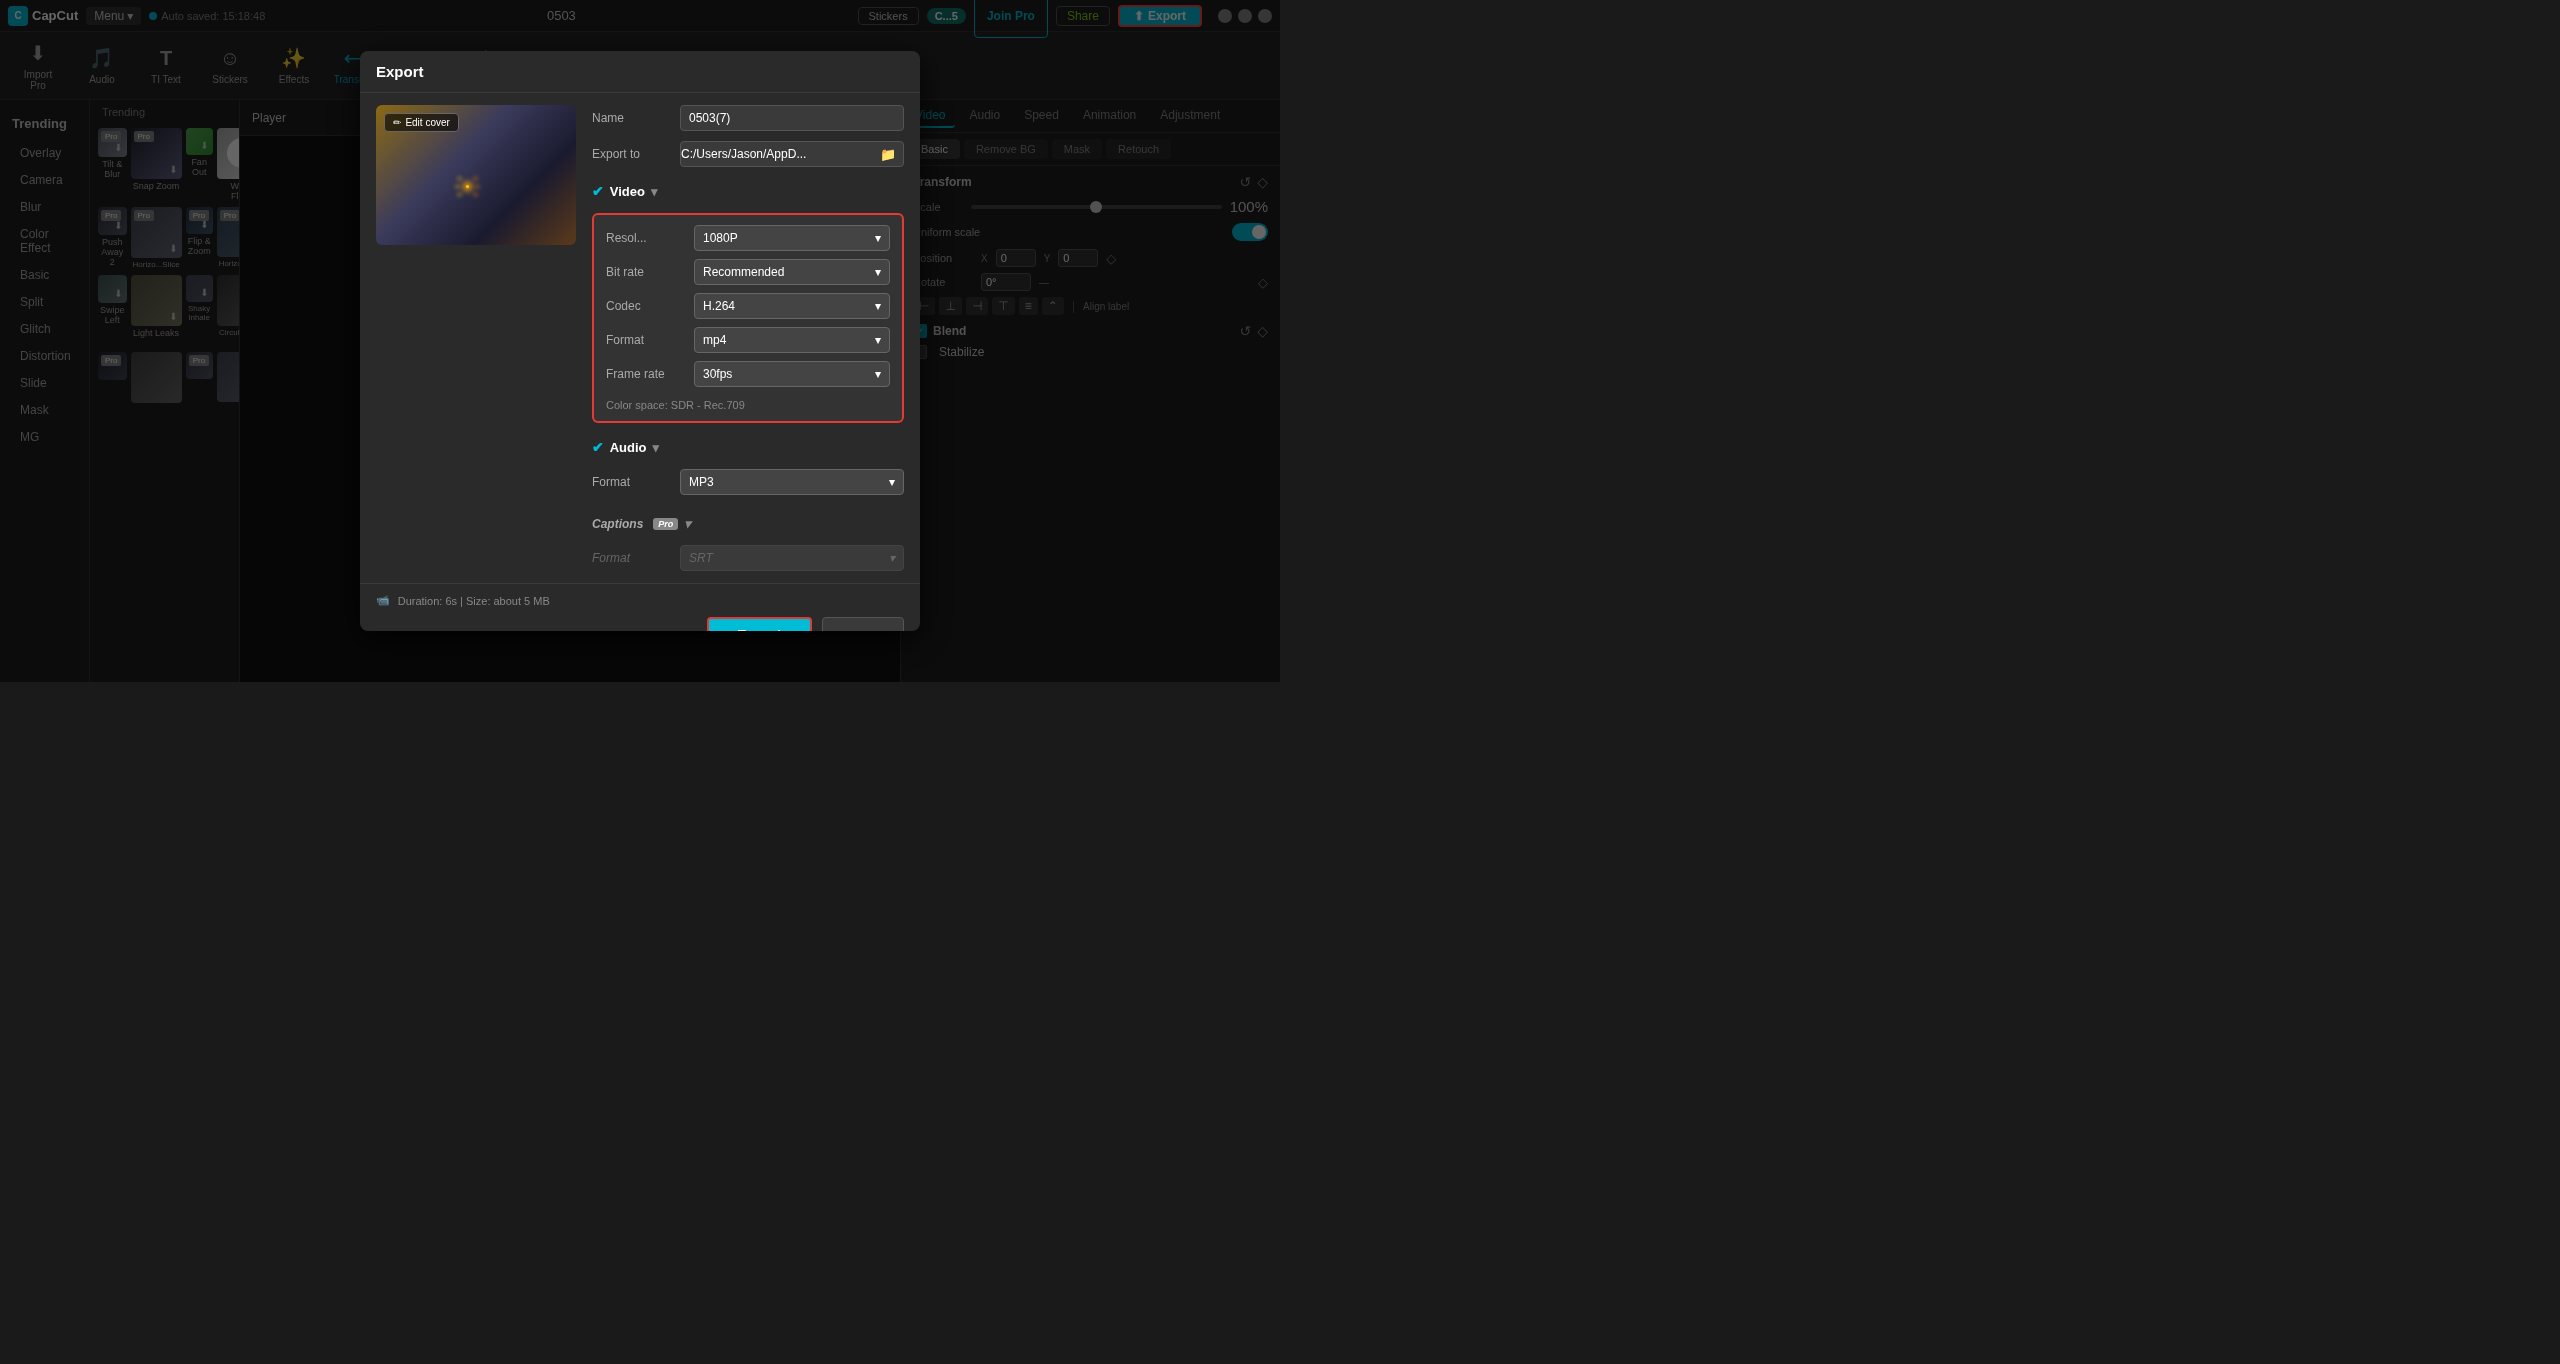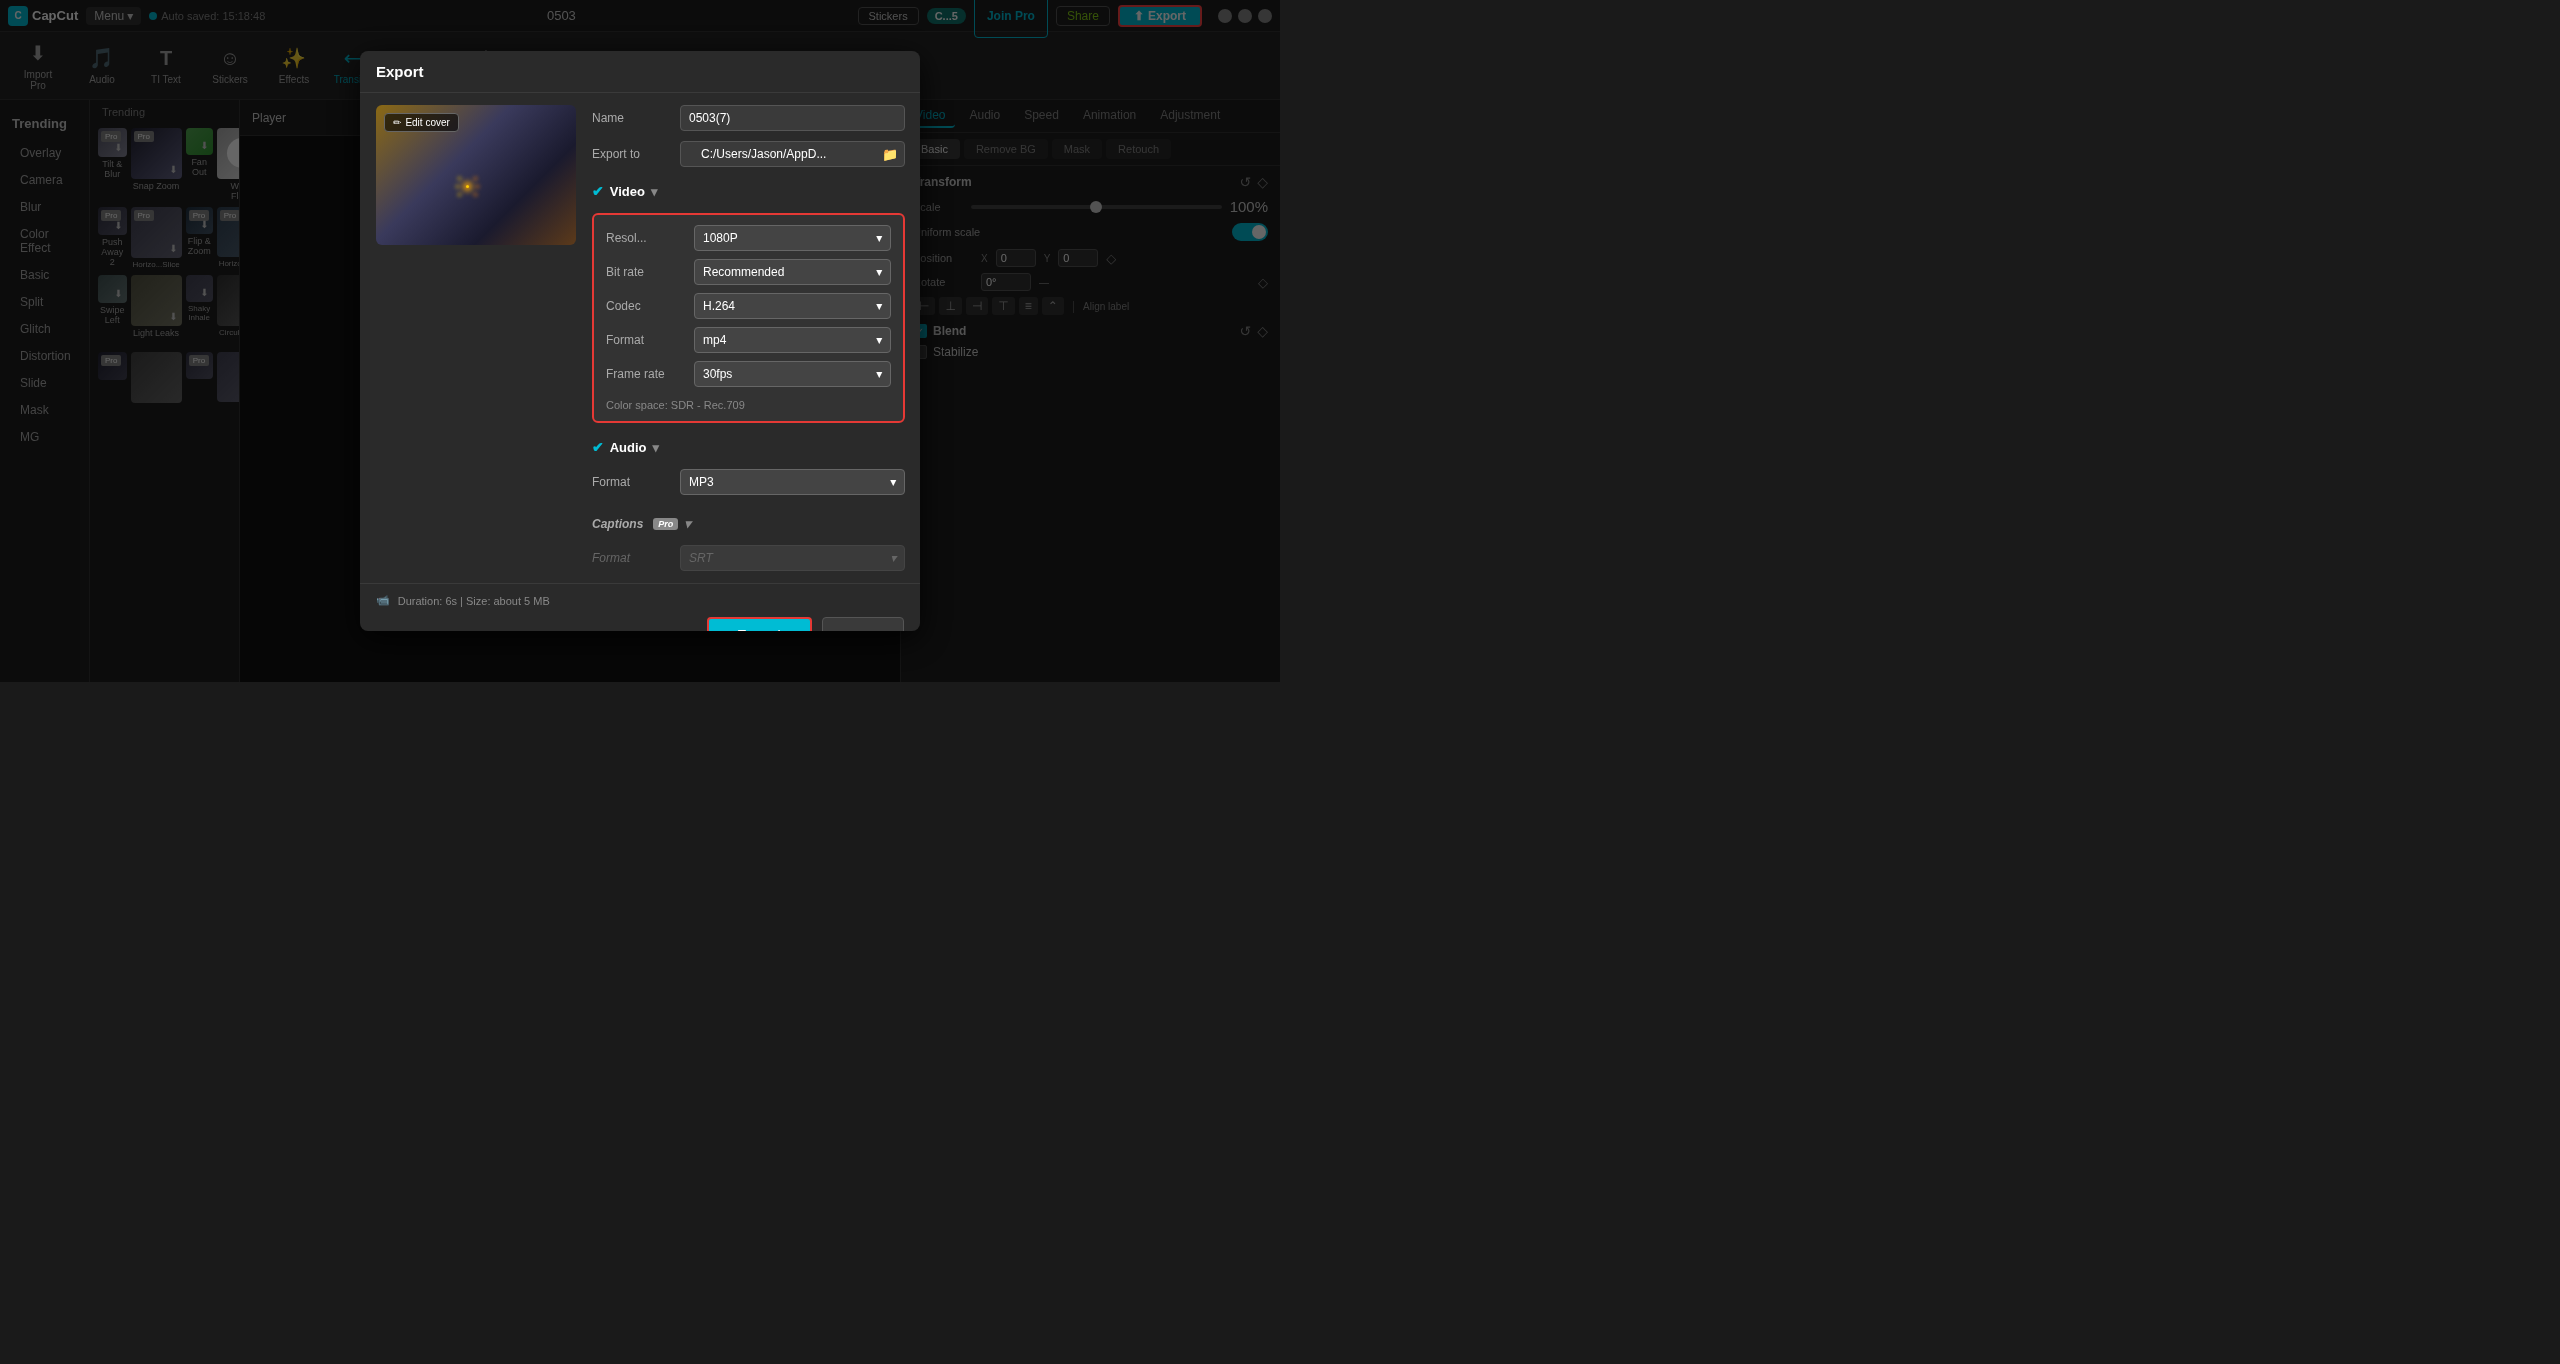--- a/index.html
+++ b/index.html
@@ -390,21 +390,21 @@
         <div style="width:14px;height:14px;background:#00bcd4;border-radius:2px;display:flex;align-items:center;justify-content:center;">
           <span style="color:#fff;font-size:10px;">✓</span>
         </div>
         <span style="color:#ccc;font-size:12px;font-weight:bold;">Blend</span>
         <div style="display:flex;gap:6px;margin-left:auto;">
           <span style="color:#888;cursor:pointer;font-size:14px;">↺</span>
           <span style="color:#888;cursor:pointer;font-size:14px;">◇</span>
         </div>
       </div>
 
-      <div style="display:flex;align-items:center;gap:6px;">
+      <div style="display:flex;align-items:center;gap:12px;">
         <div style="width:14px;height:14px;background:#444;border-radius:2px;border:1px solid #666;"></div>
         <span style="color:#ccc;font-size:12px;">Stabilize</span>
       </div>
     </div>
   </div>
 </div>
 
 <div class="timeline">
   <div class="timeline-toolbar">
     <button class="tl-btn">↖</button>
@@ -476,21 +476,21 @@
       <div class="modal-fields">
 
         <div class="field-row">
           <span class="field-label">Name</span>
           <input class="field-input" type="text" value="0503(7)" style="">
         </div>
 
         <div class="field-row">
           <span class="field-label">Export to</span>
           <div class="field-input-with-icon">
-            <input type="text" style="background: none; border: none; color: rgb(255, 255, 255); padding: 5px 20px; font-size: 12px; flex: 1 1 0%; outline: none;" value="C:/Users/Jason/AppD...">
+            <input type="text" style="background: none; border: none; color: rgb(255, 255, 255); padding: 5px 0; font-size: 12px; flex: 1 1 0%; outline: none;" value="C:/Users/Jason/AppD...">
             <span class="folder-icon">📁</span>
           </div>
         </div>
 
         <div>
           <div class="section-header">
             <span class="check-icon">✔</span>
             <span>Video</span>
             <span style="color:#888;cursor:pointer;">▾</span>
           </div>

